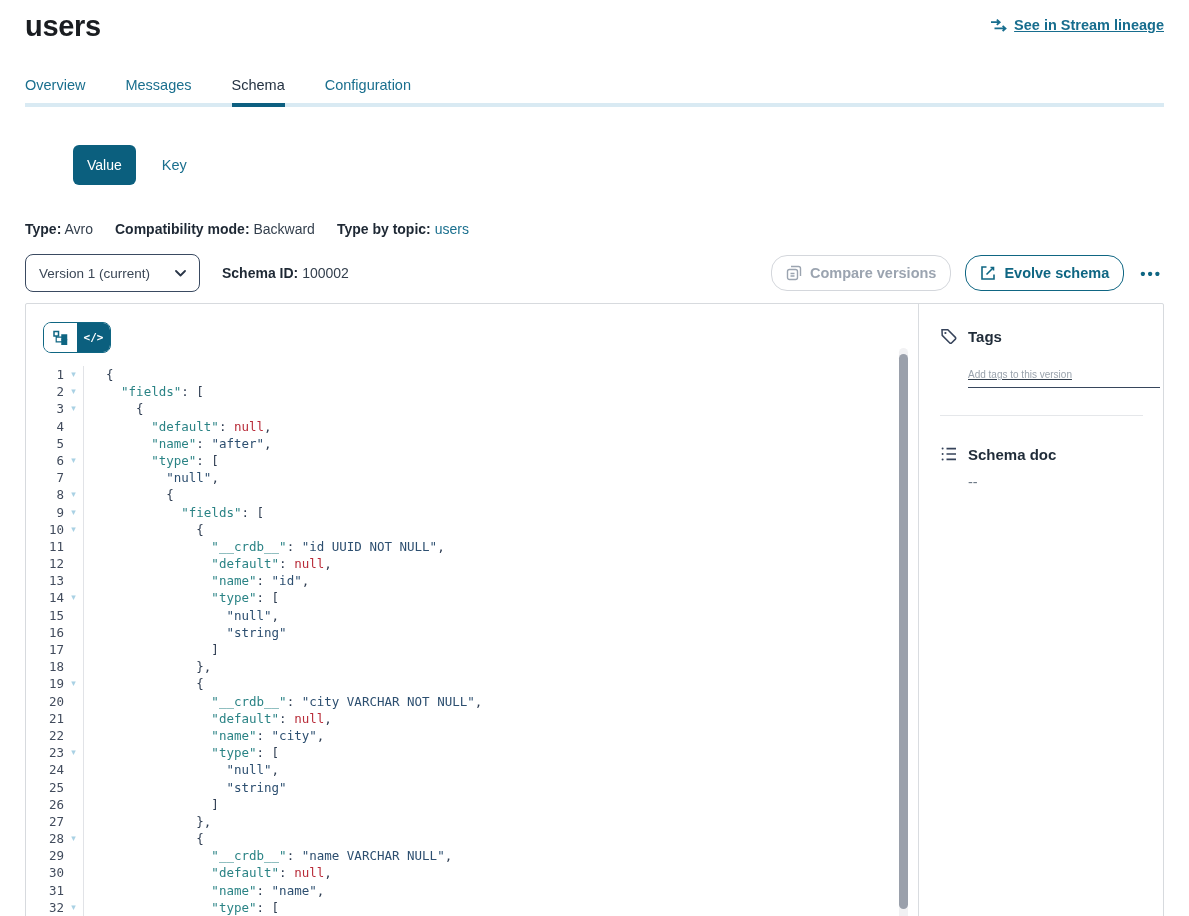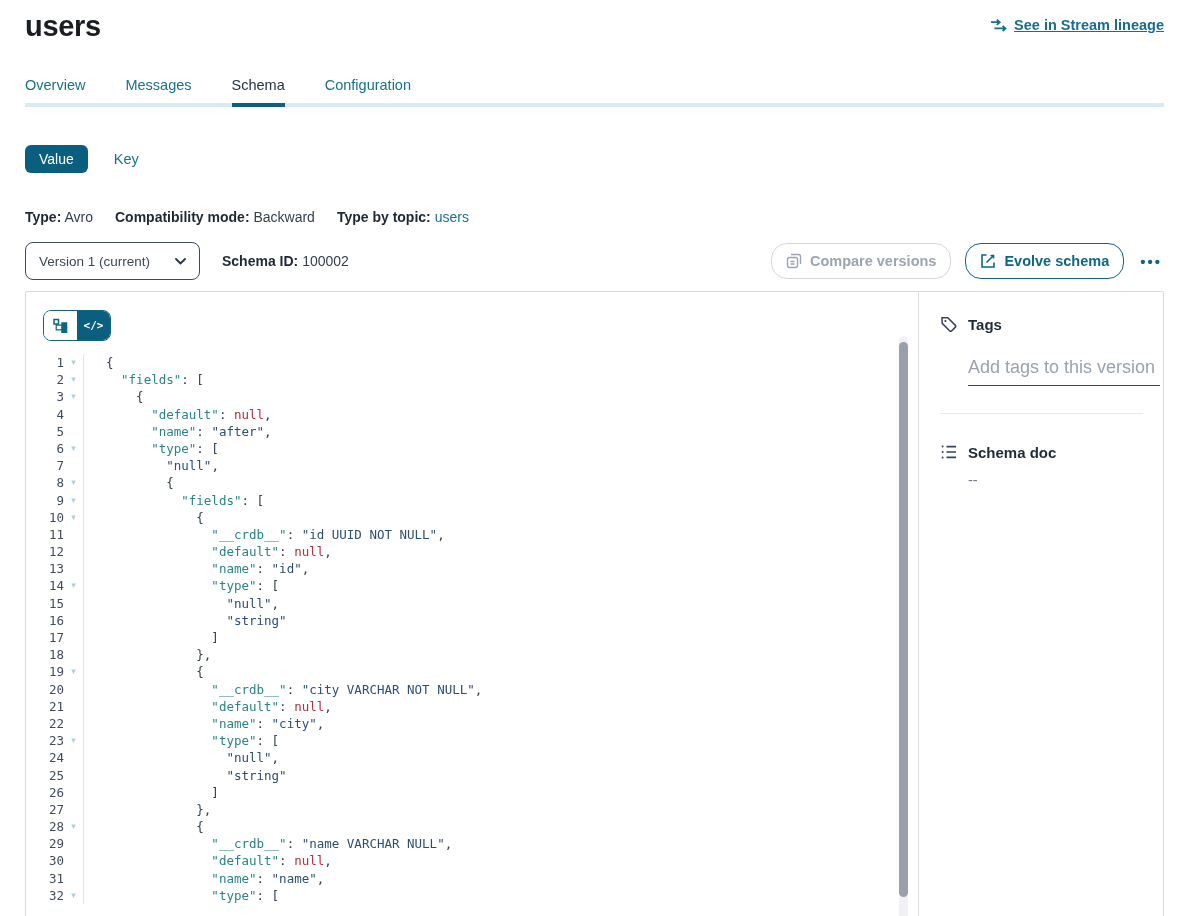--- a/index.html
+++ b/index.html
@@ -13,21 +13,21 @@
   .lineage-link { display:flex; align-items:center; gap:7px; color:#176d8e; font-size:14.5px; font-weight:700; cursor:pointer; margin-top:7px;text-decoration:underline; }
 
   
   .tabs { display:flex; gap:40px; margin-top:34px; position:relative; }
   .tabs::after { content:""; position:absolute; left:0; right:0; bottom:0; height:4px; background:#d9eaf3; }
   .tab { font-size:14.5px; color:#1a6f8e; padding-bottom:14px; cursor:pointer; position:relative; z-index:1; }
   .tab.active { color:#243242; box-shadow: inset 0 -4px 0 #0d5f80; }
 
   
   .vk-row { display:flex; align-items:center; gap:26px; margin-top:38px; }
-  .vk-value { background:#0b5f7e; color:#fff; font-size:14px; padding:6px 14px; border-radius:6px; border:none; cursor:pointer; font-family:inherit; }
+  .vk-value { background:#0b5f7e; color:#fff; font-size:14px; padding:12px 14px; border-radius:6px; border:none; cursor:pointer; font-family:inherit;margin-left:48px; }
   .vk-key { color:#1a6f8e; font-size:14.5px; cursor:pointer; }
 
   
   .meta-row { display:flex; gap:22px; margin-top:36px; font-size:14px; align-items:baseline; }
   .meta-item b { color:#1e2834; font-weight:700; }
   .meta-item span.val { color:#333f4d; }
   .meta-item a { color:#1a6f8e; cursor:pointer; text-decoration:none; }
 
   
   .version-row { display:flex; align-items:center; margin-top:17px; }
@@ -63,21 +63,21 @@
 
   .scroll-track { position:absolute; right:10px; top:44px; bottom:6px; width:9px; background:#f1f1f3; border-radius:5px; }
   .scroll-thumb { position:absolute; right:10px; top:50px; height:555px; width:9px; background:#9aa0ab; border-radius:5px; cursor:pointer; }
 
   
   .sidebar { width:245px; border-left:1px solid #d9dce0; padding:23px 20px 0 21px; flex:none; }
   .side-head { display:flex; align-items:center; gap:10px; }
   .side-title { font-size:15px; font-weight:700; color:#1f2b38; }
   .side-icon { width:18px; height:18px; flex:none; color:#36435a; }
   .tags-input { display:block; border:none; border-bottom:1.5px solid #37465c; width:192px; margin:22px 0 0 28px;
-    font-size:18px; padding:2px 0 7px 0; color:#333f4d; outline:none; font-family:inherit; }
+    font-size:10px; padding:2px 0 7px 0; color:#333f4d; outline:none; font-family:inherit;text-decoration:underline; }
   .tags-input::placeholder { color:#9aa3ad; }
   .side-divider { border:none; border-top:1px solid #e5e7ea; margin:27px 0 0 0; }
   .side-section { margin-top:29px; }
   .side-value { margin:11px 0 0 28px; font-size:14.5px; color:#323e4c; }
   .side-value.dim { color:#6e7a87; }
 </style>
 </head>
 <body>
 
 <div class="page">

